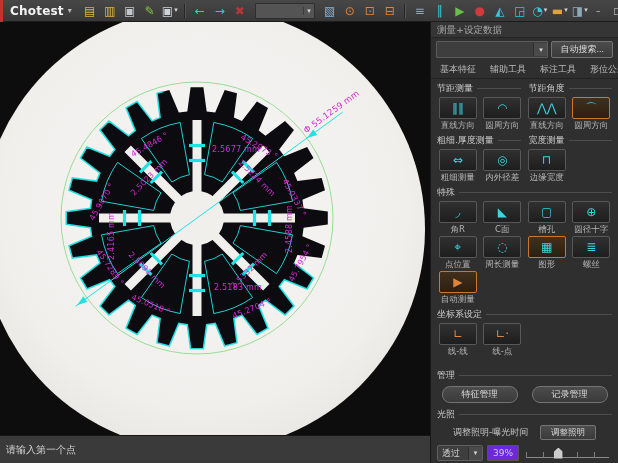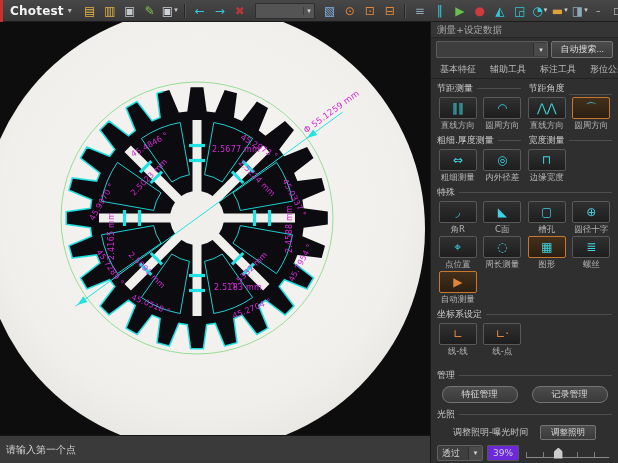--- a/index.html
+++ b/index.html
@@ -280,21 +280,21 @@
           <div class="tab">形位公差</div>
         </div>
 
       <div class="sections" id="panel-sections">
           <div class="section">
             <div class="sec-headers">
               <span class="sec-h" style="flex: 2 1 0%;">
                 <span class="sec-label">节距测量</span>
                 <span class="rule"></span>
               </span>
-              <span class="sec-h" style="flex: 2 1 0%; align-items: flex-end;">
+              <span class="sec-h" style="flex: 2 1 0%;">
                 <span class="sec-label">节距角度</span>
                 <span class="rule"></span>
               </span>
             </div>
             <div class="tools">
               <div class="tool">
                 <div class="tool-icon">∥∥</div>
                 <div class="tool-label">直线方向</div>
               </div>
               <div class="tool">

